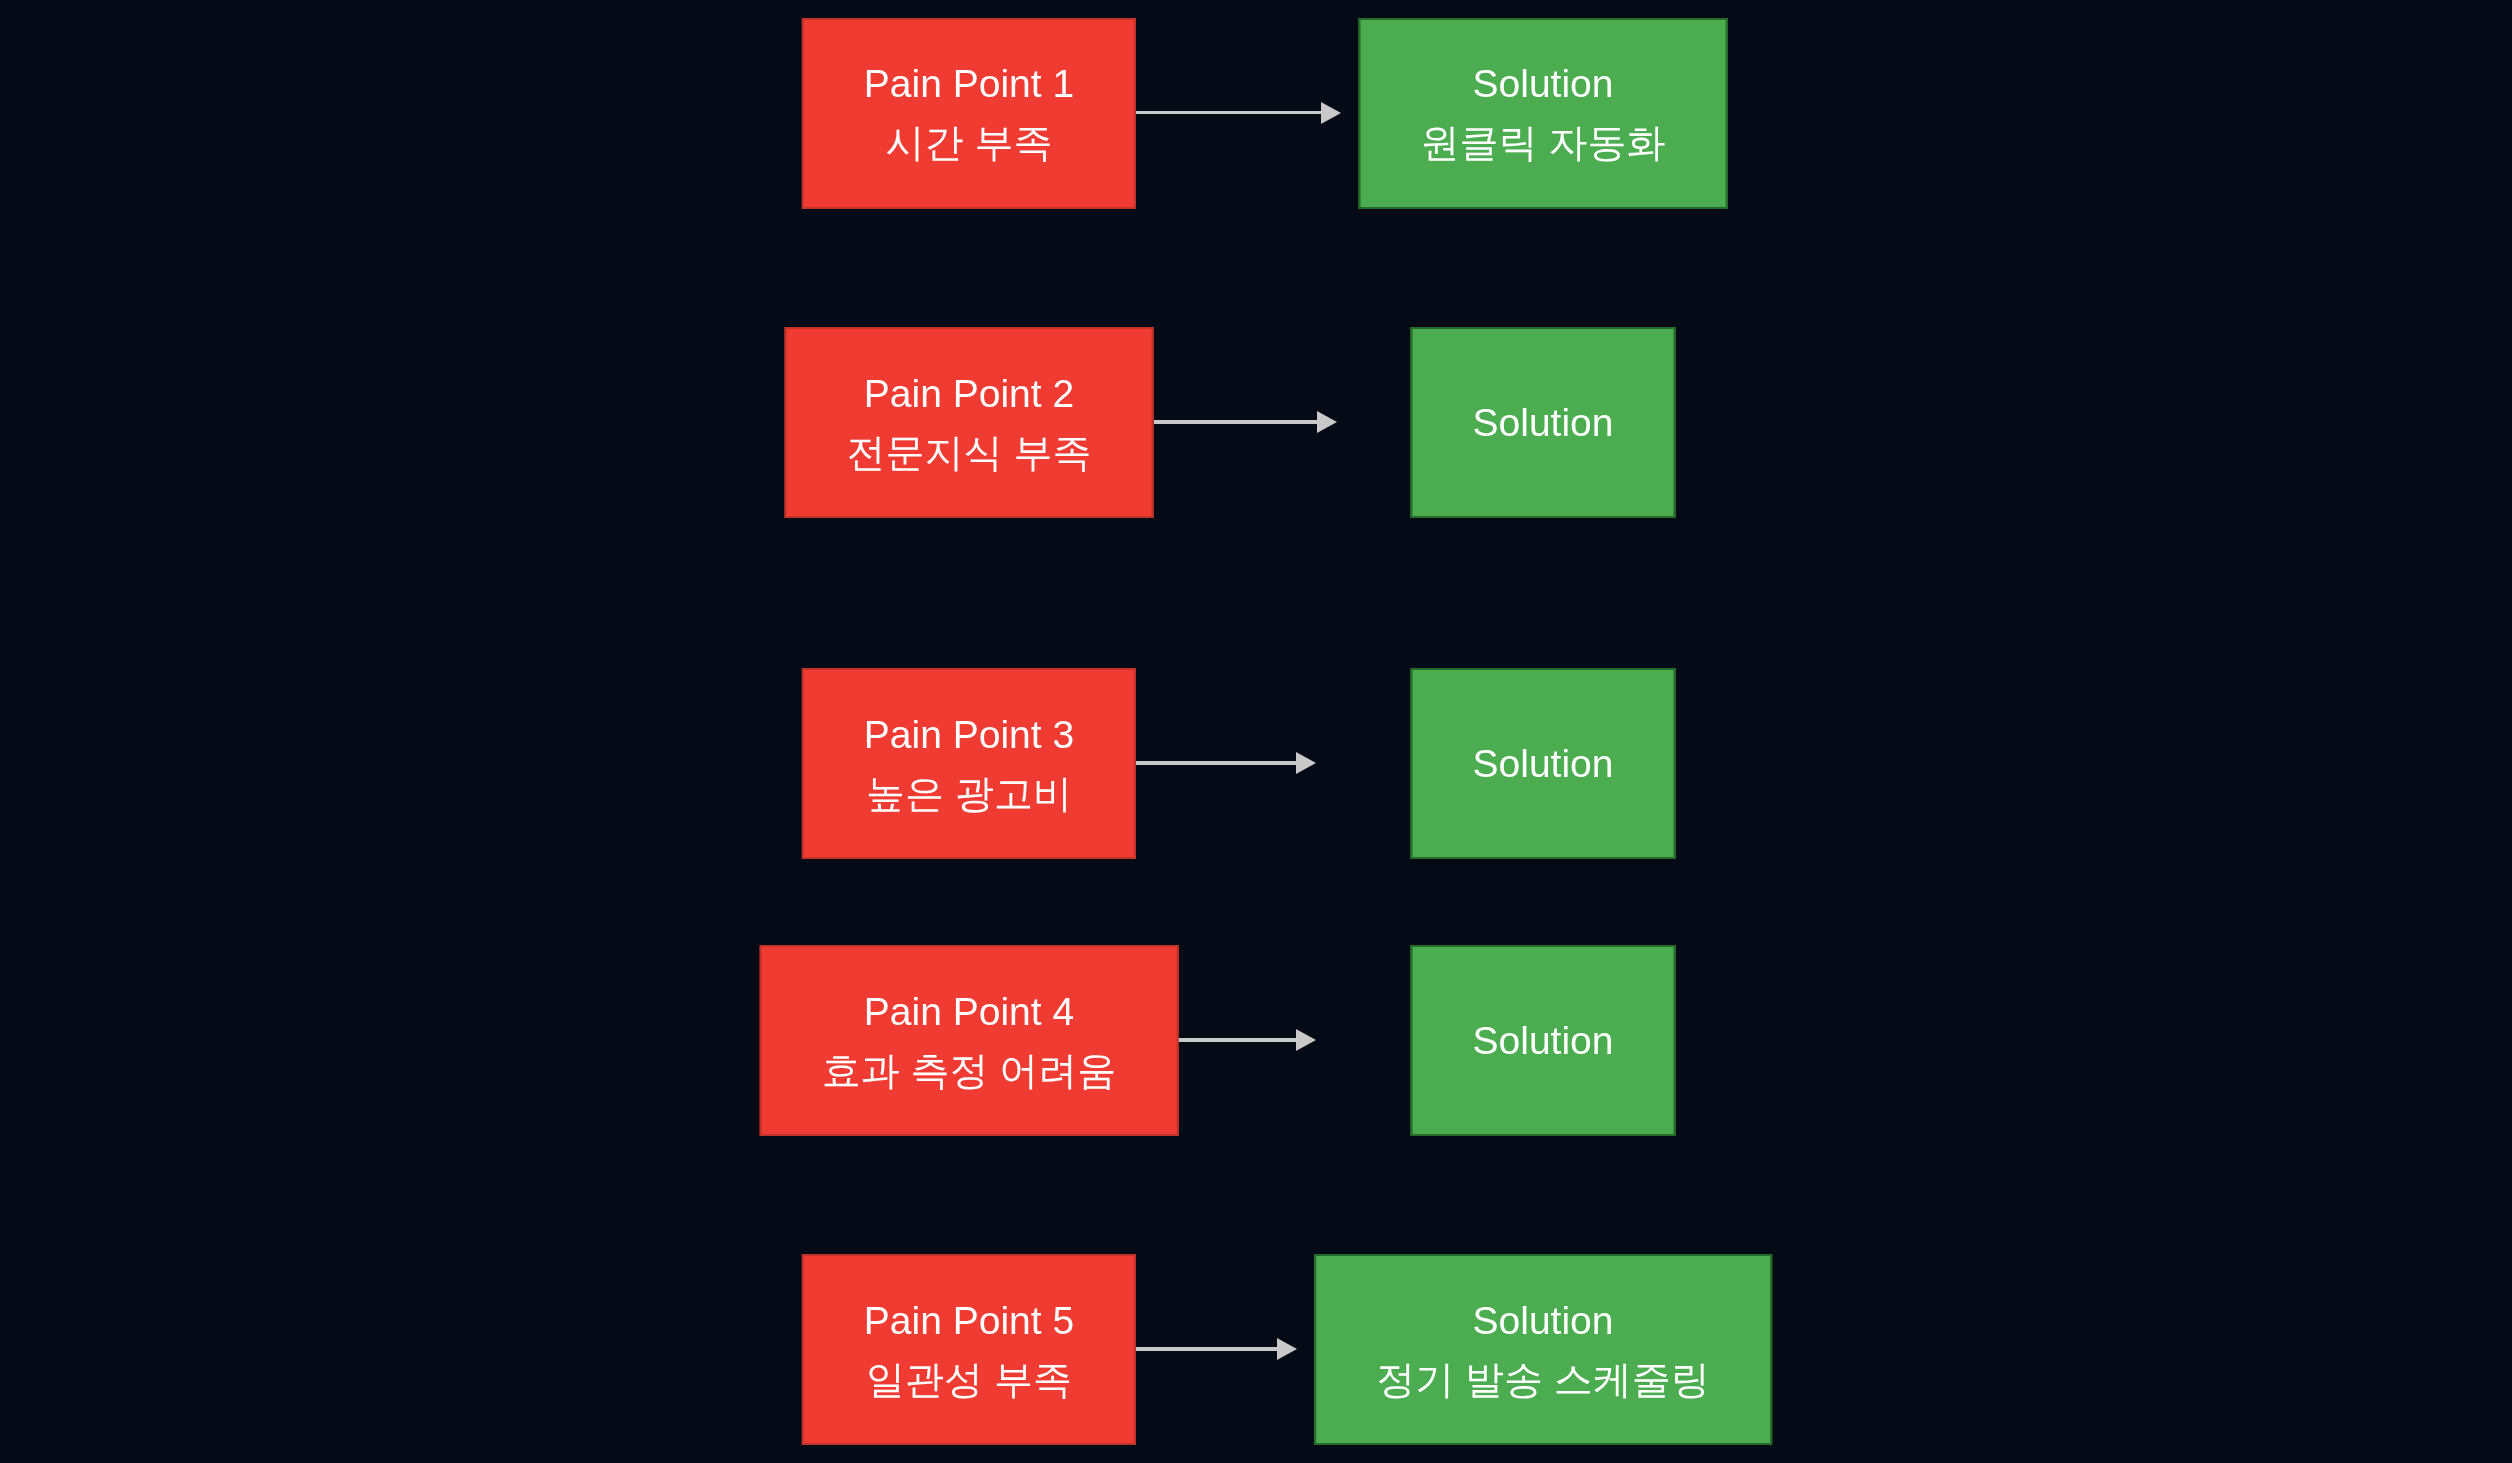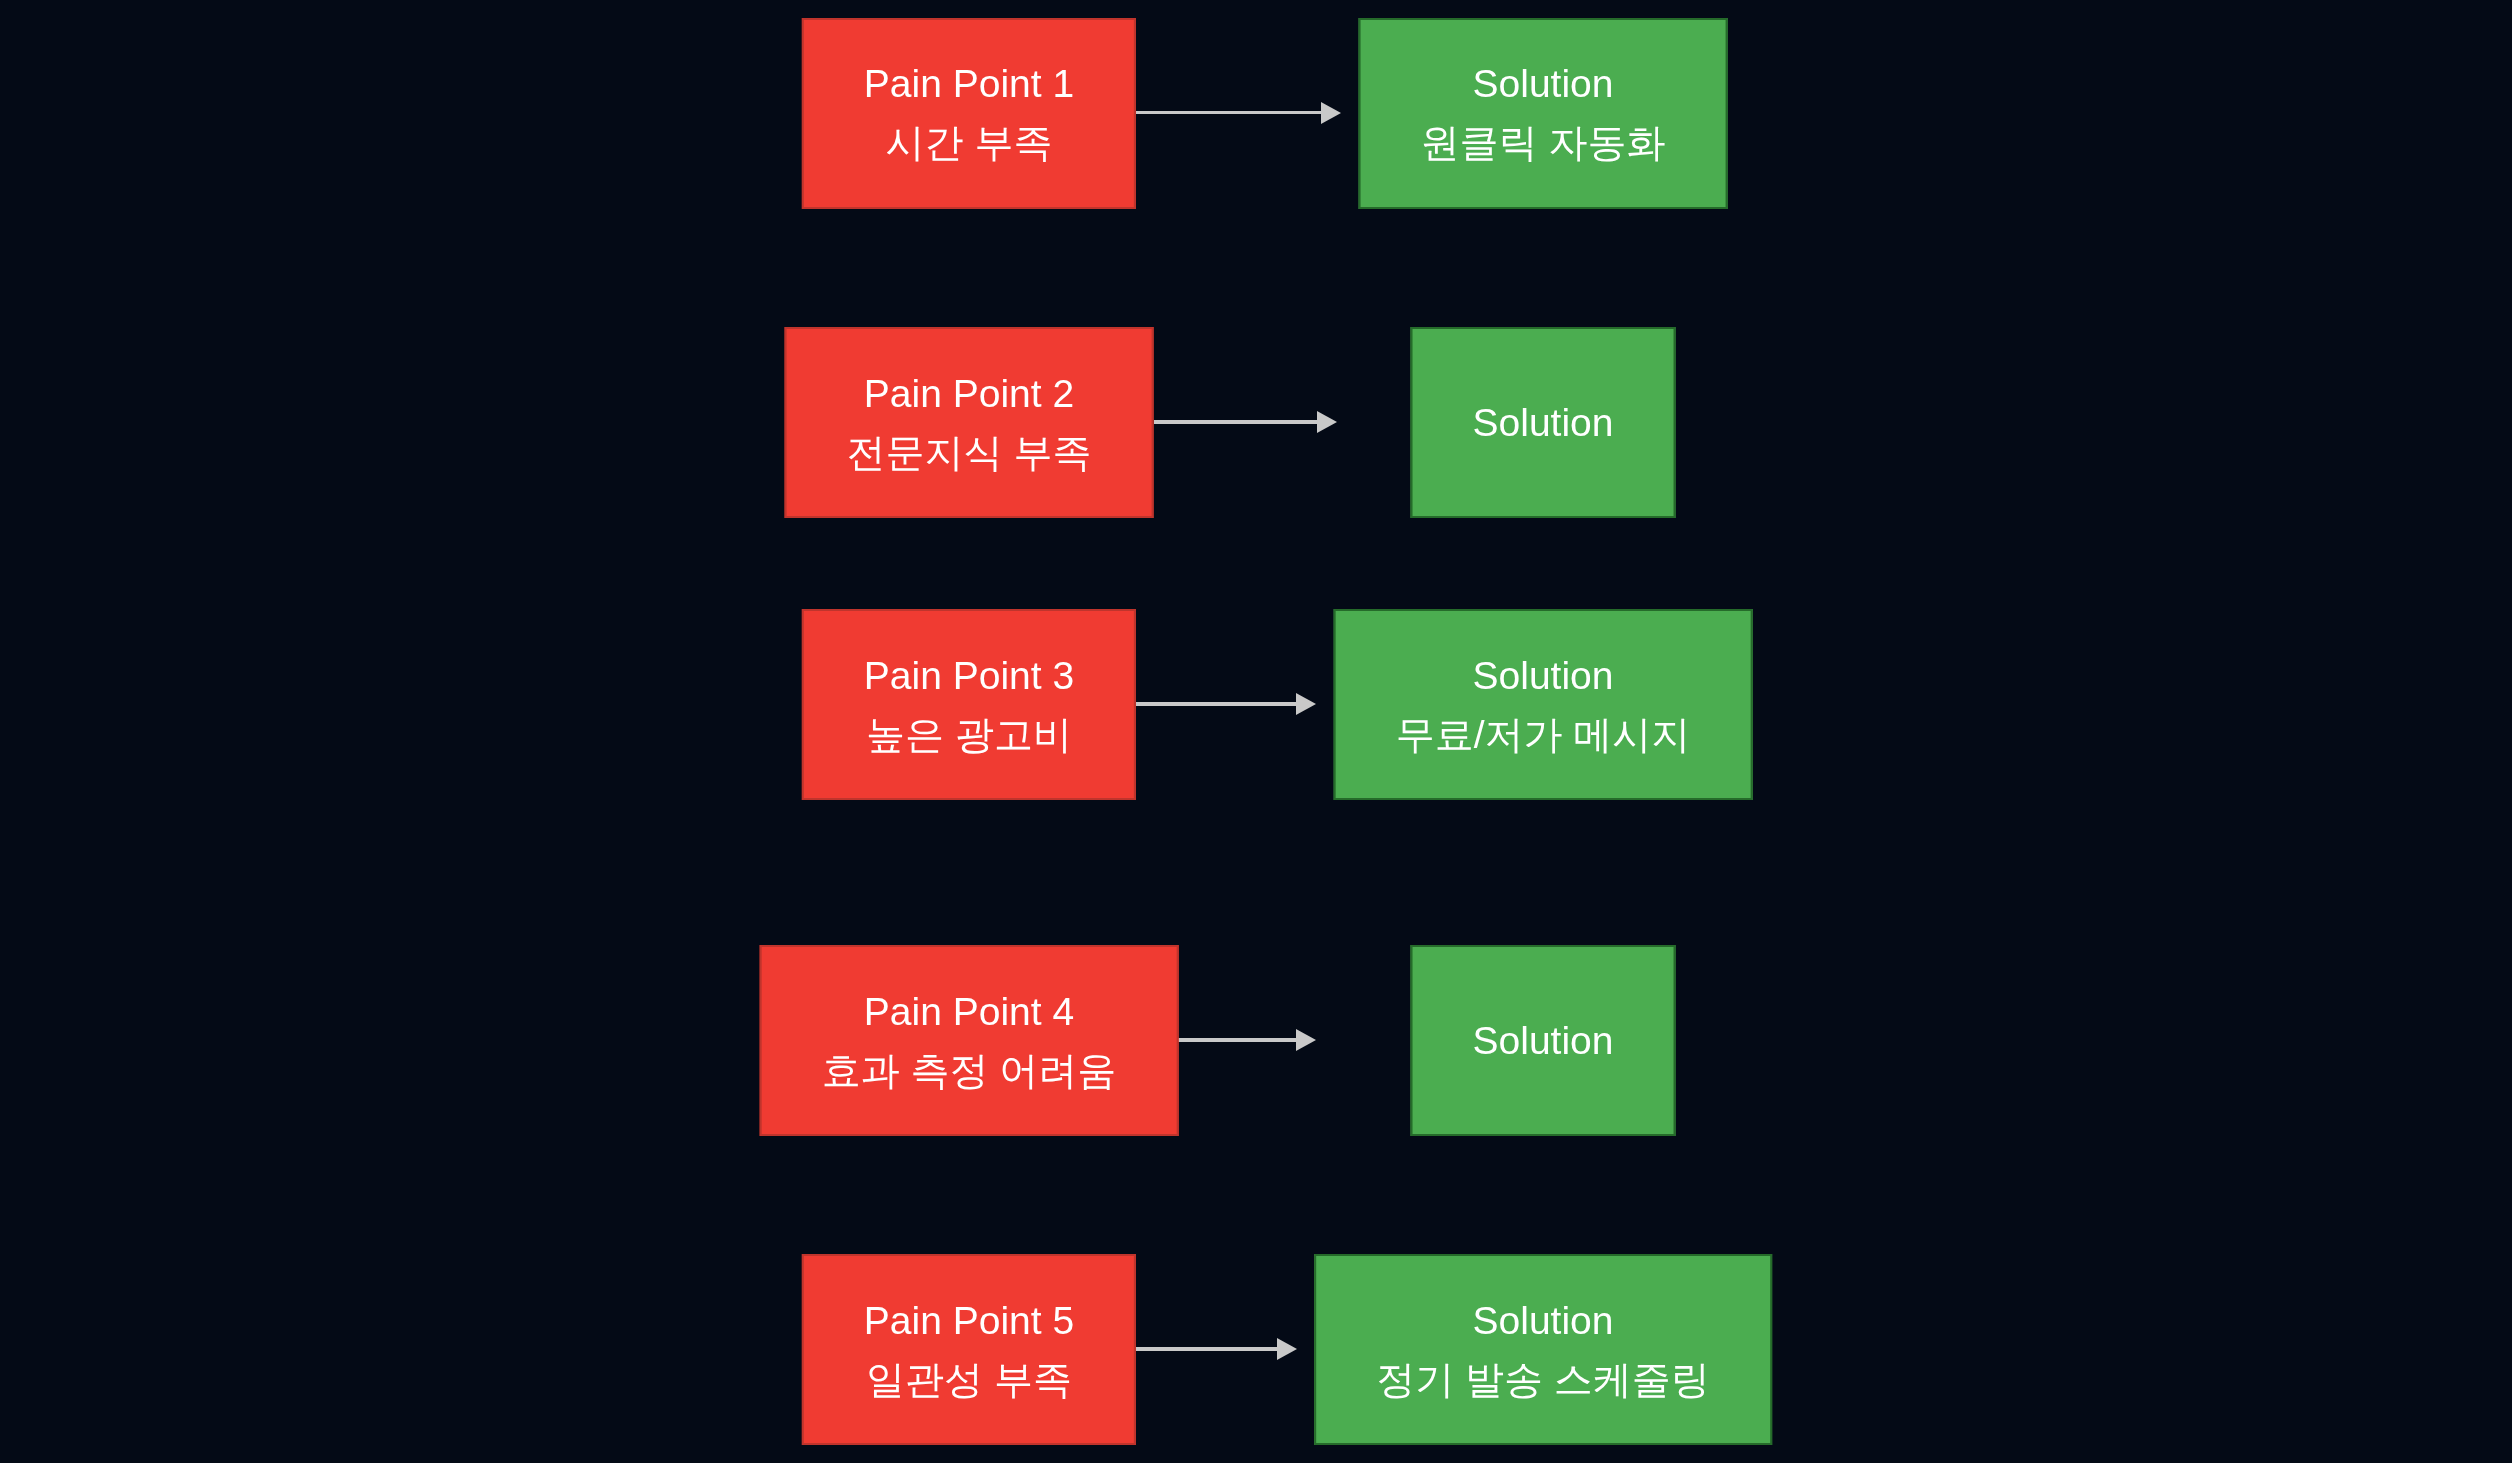--- a/index.html
+++ b/index.html
@@ -77,21 +77,21 @@
     top: 0;
     width: 0;
     height: 0;
     border-left: 20.3px solid var(--arrow, #c9c9c9);
     border-top: 11px solid transparent;
     border-bottom: 11px solid transparent;
   }
   
   .row:nth-of-type(1) { top: 17.5px; }
   .row:nth-of-type(2) { top: 327px; }
-  .row:nth-of-type(3) { top: 609px; }
+  .row:nth-of-type(3) { top: 668px; }
   .row:nth-of-type(4) { top: 945px; }
   .row:nth-of-type(5) { top: 1254px; }
 </style>
 </head>
 <body>
 
 <div class="canvas">
 
   <div class="row">
     <div class="box pain">
@@ -126,21 +126,20 @@
     <div class="box pain">
       <div class="title">Pain Point 3</div>
       <div class="subtitle">높은 광고비</div>
     </div>
     <div class="arrow" style="left: 1136px; width: 180px; top: 84px;">
       <div class="arrow-line"></div>
       <div class="arrow-head"></div>
     </div>
     <div class="box solution">
       <div class="title">Solution</div>
-      <div class="subtitle">무료/저가 메시지</div>
     </div>
   </div>
 
   <div class="row">
     <div class="box pain">
       <div class="title">Pain Point 4</div>
       <div class="subtitle">효과 측정 어려움</div>
     </div>
     <div class="arrow" style="left: 1178px; width: 138px; top: 84px;">
       <div class="arrow-line"></div>

